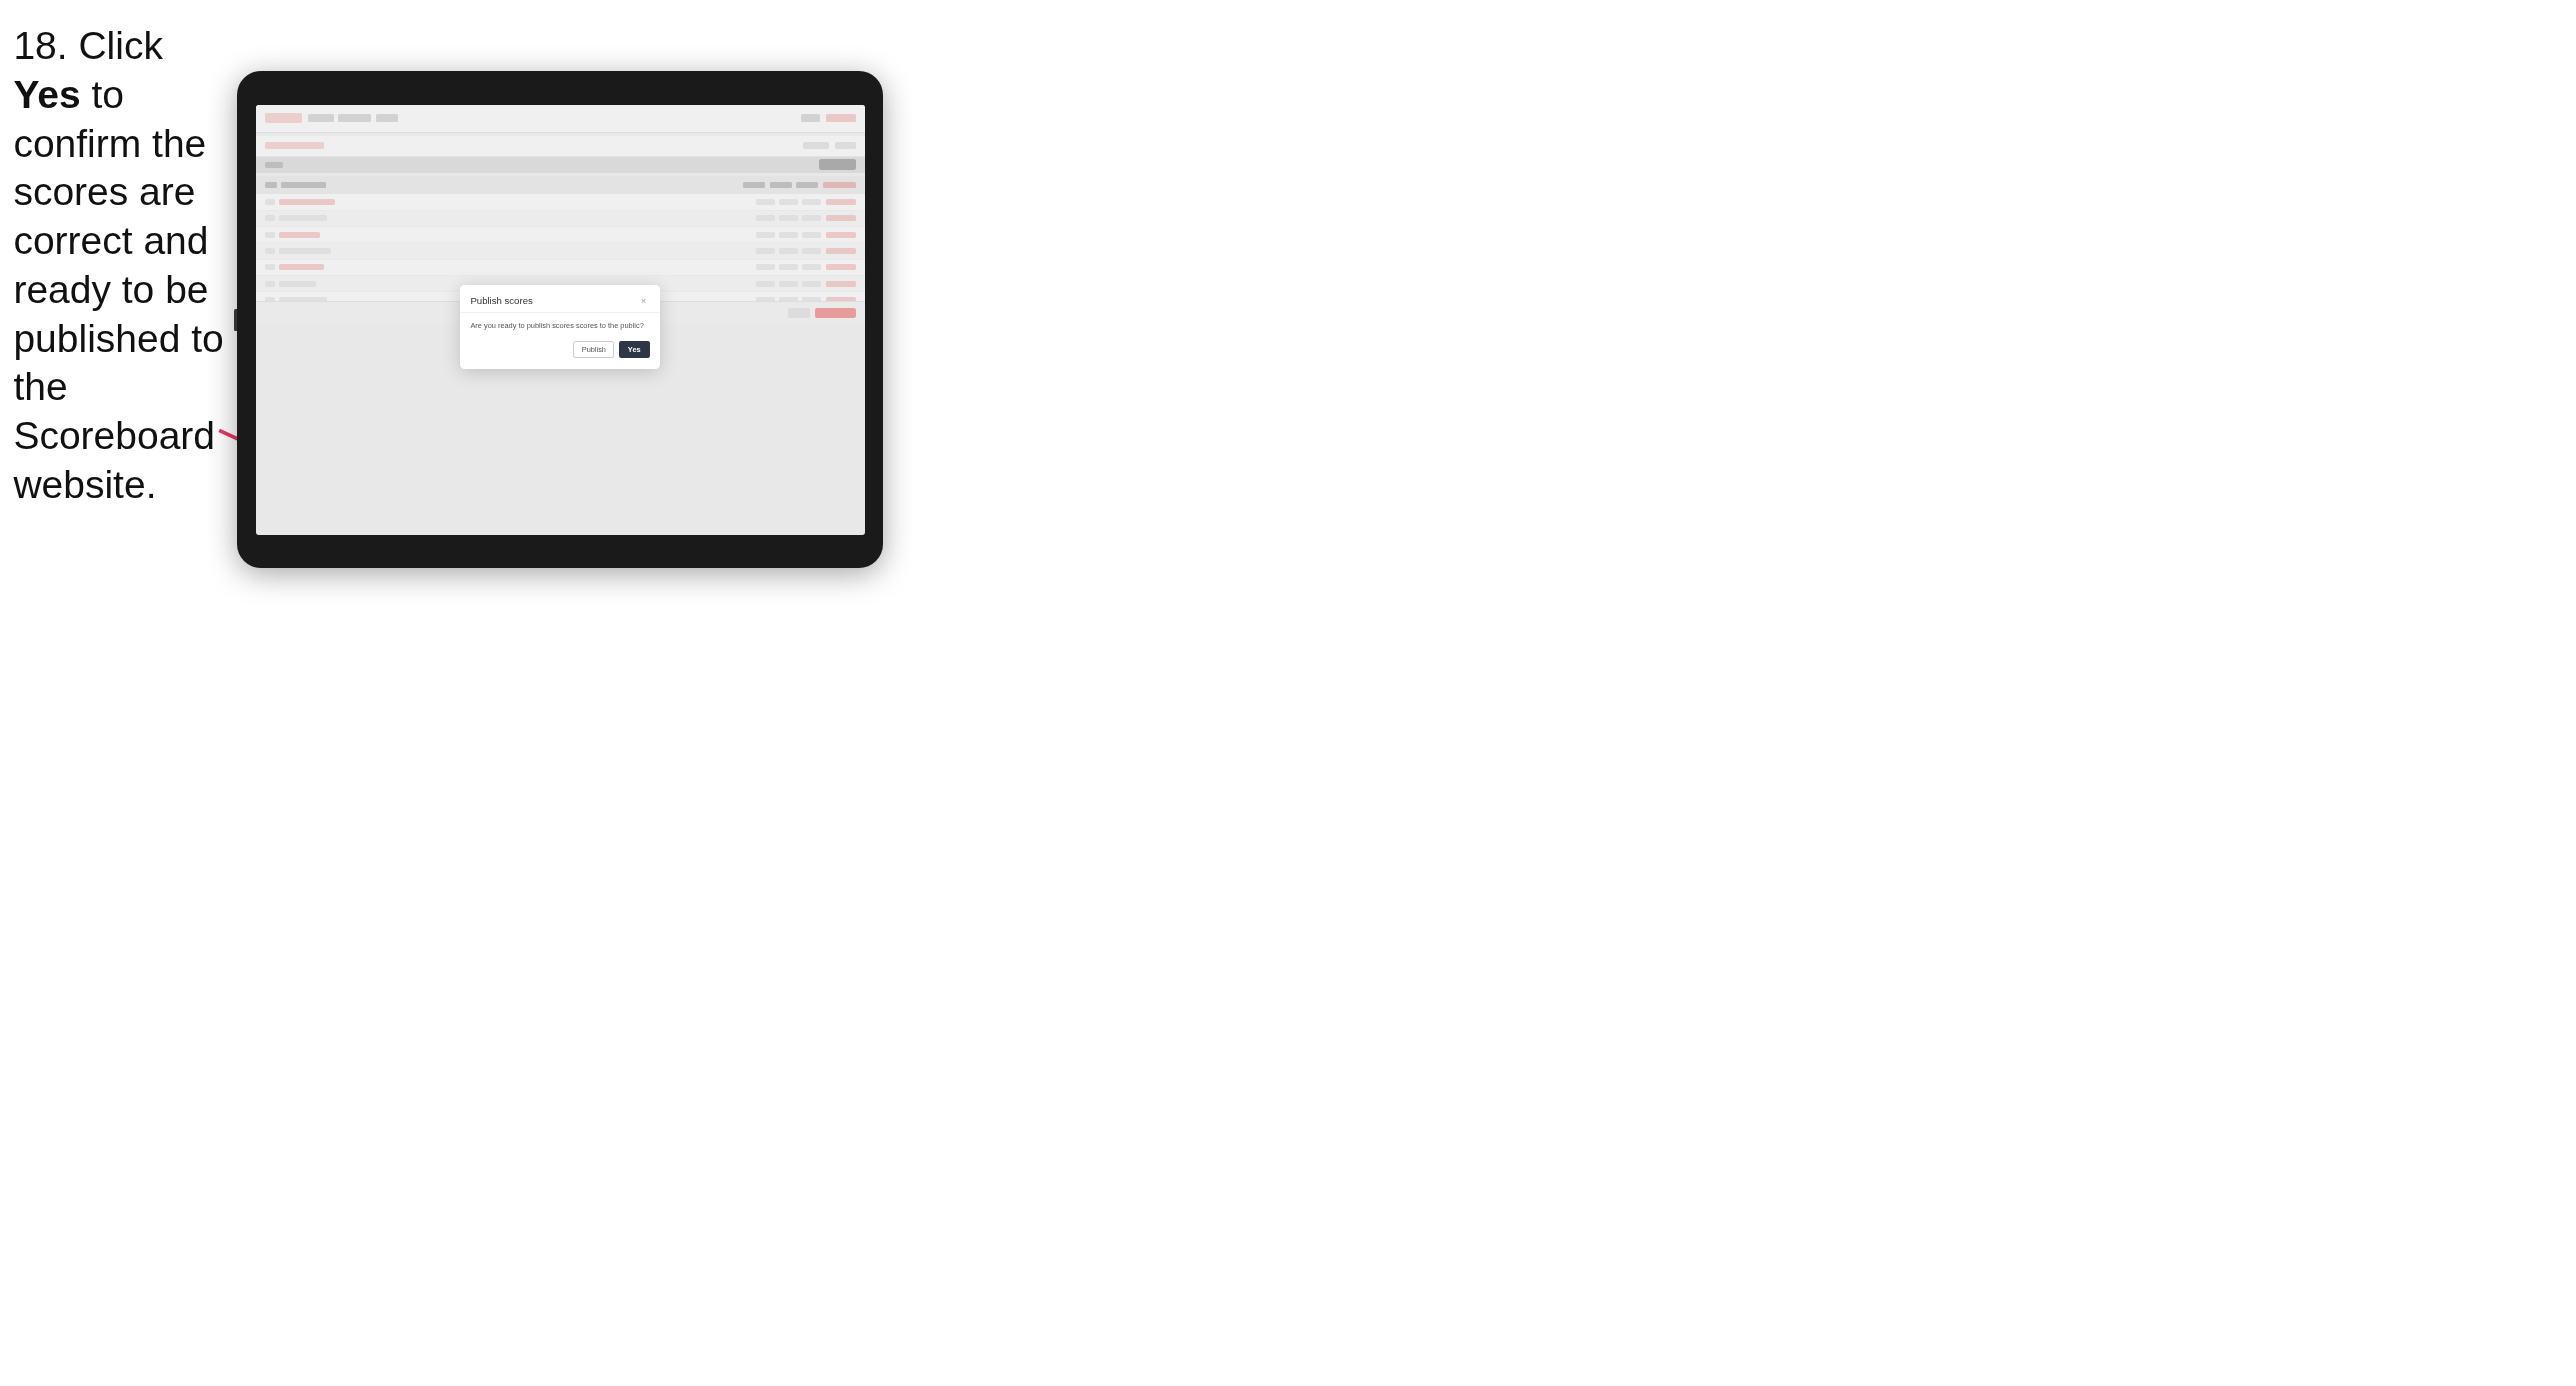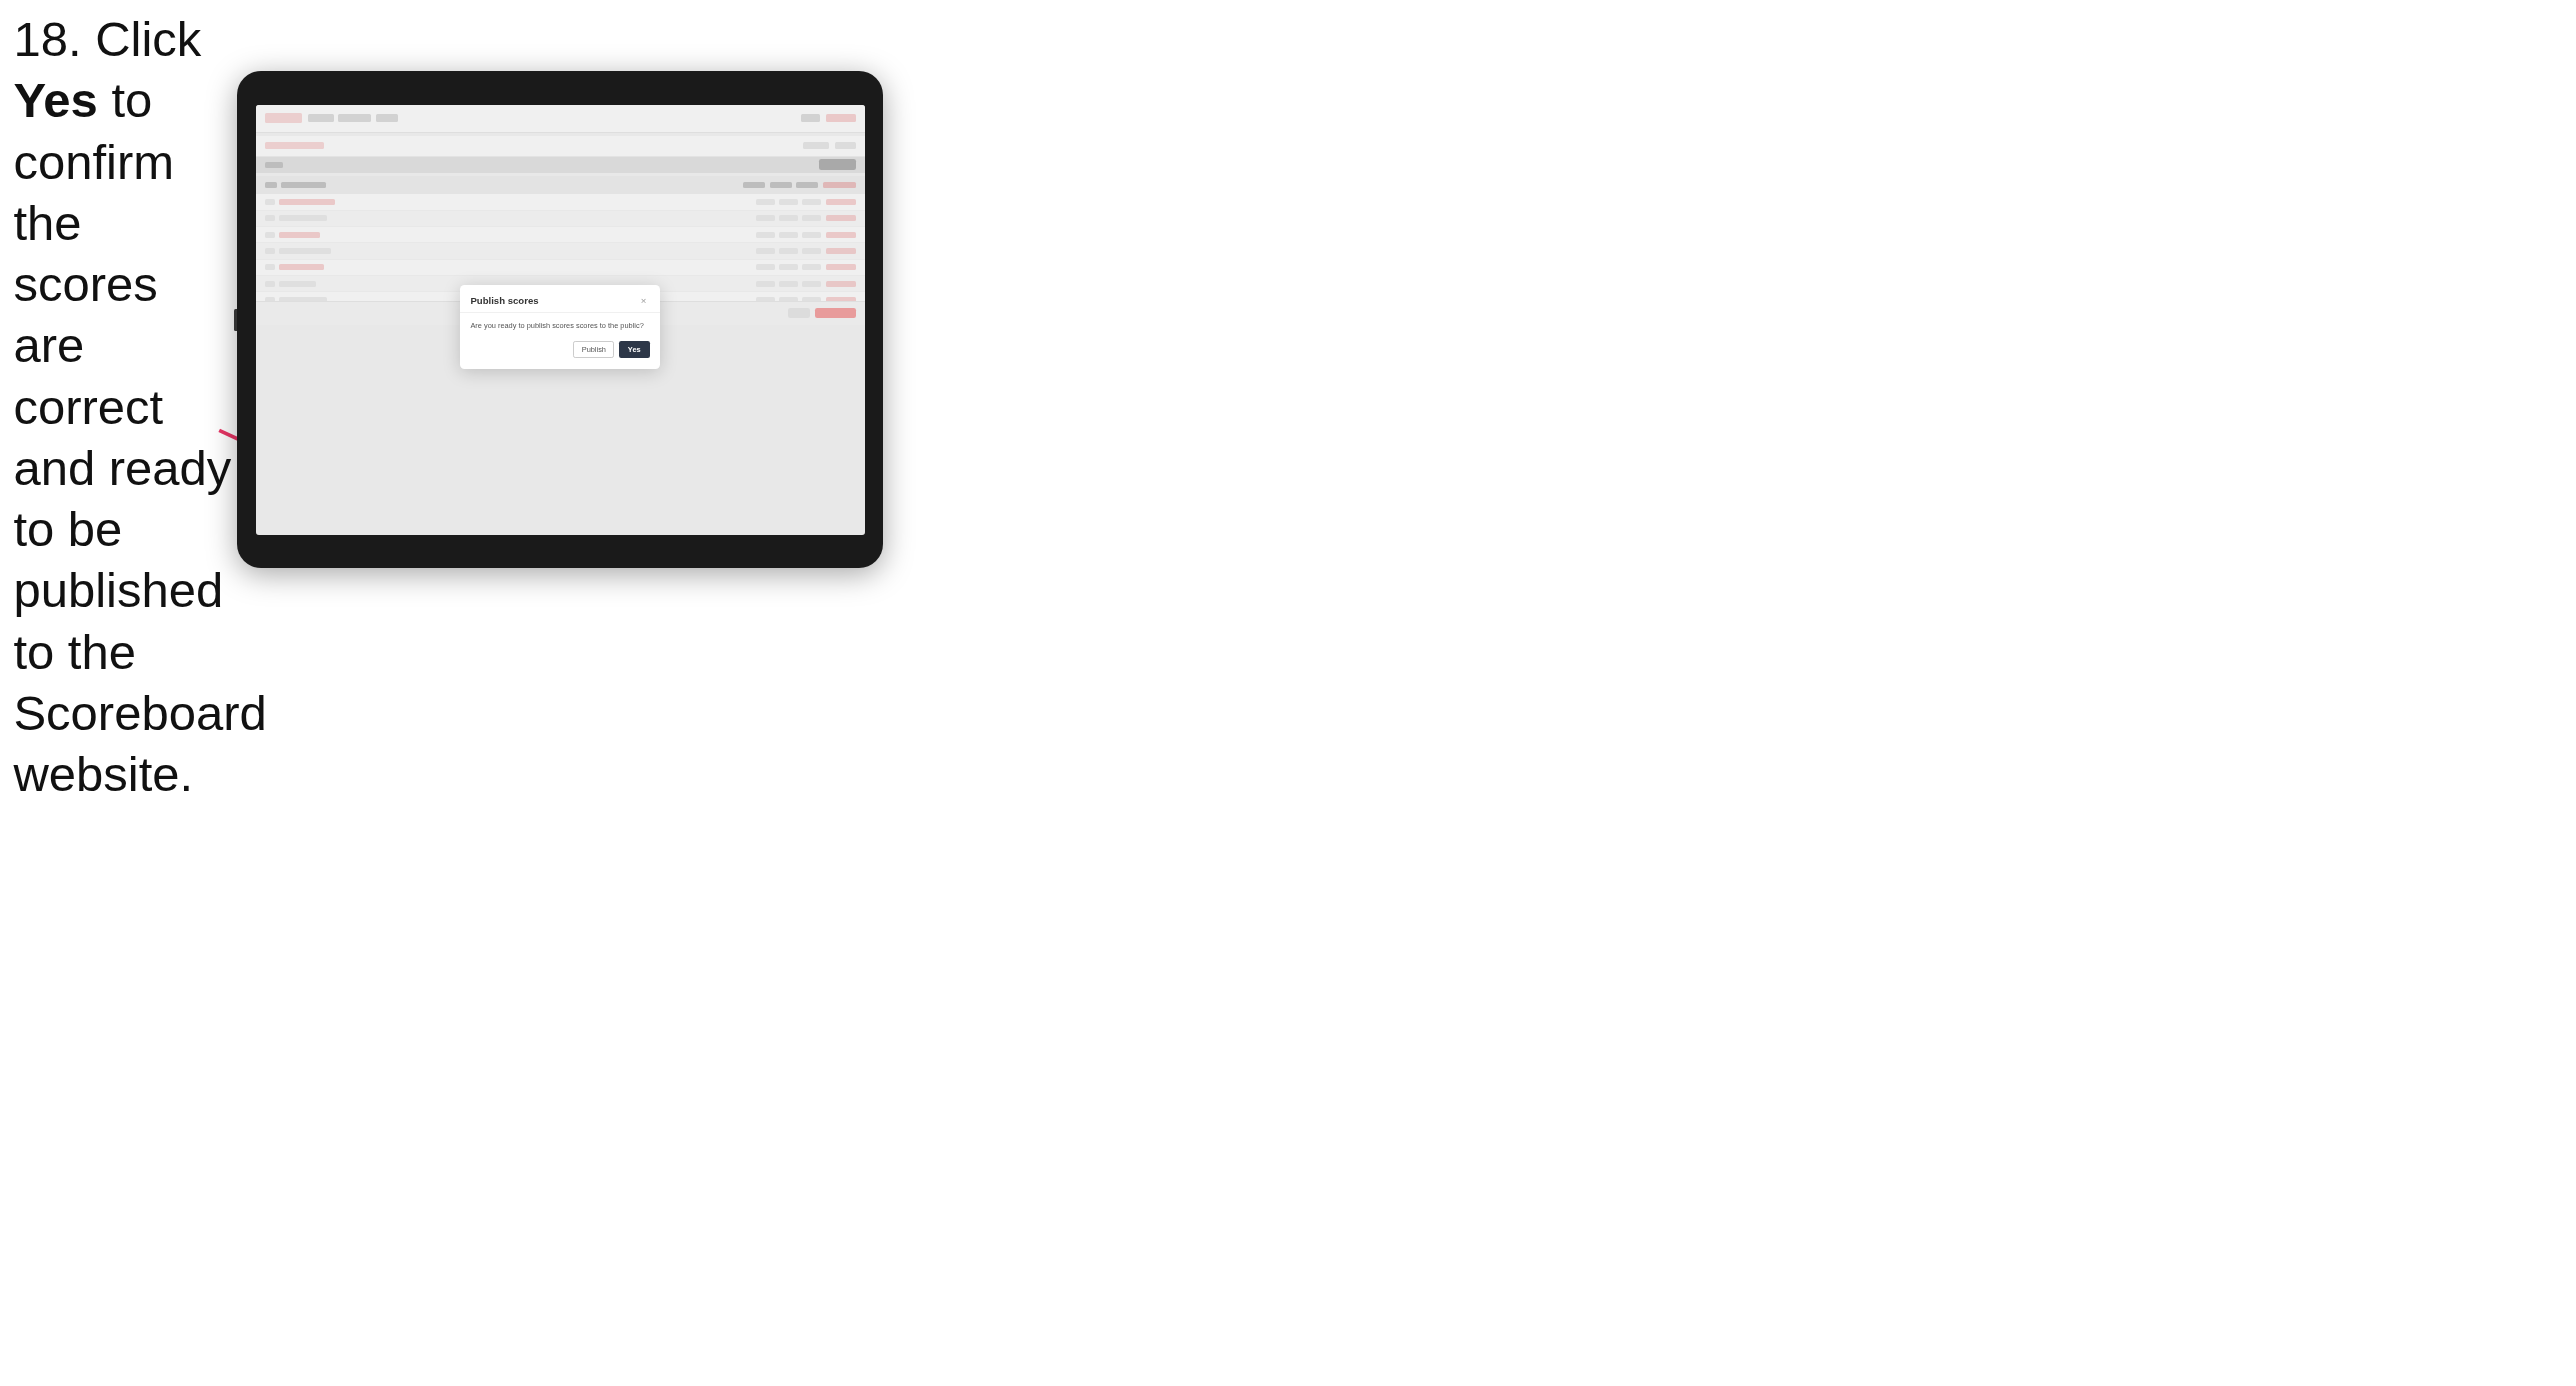--- a/index.html
+++ b/index.html
@@ -10,23 +10,23 @@
       background: #ffffff;
       font-family: -apple-system, BlinkMacSystemFont, 'Segoe UI', Helvetica, Arial, sans-serif;
       position: relative;
       overflow: hidden;
     }
 
     
     .instruction-text {
       position: absolute;
       left: 13.4px;
-      top: 9px;
+      top: 22px;
       width: 219px;
-      font-size: 49px;
+      font-size: 39px;
       line-height: 1.25;
       color: #111111;
     }
 
     .instruction-text strong {
       font-weight: 700;
     }
 
     
     .tablet {
@@ -193,21 +193,21 @@
     .dialog-header {
       display: flex;
       align-items: center;
       justify-content: space-between;
       padding: 9px 10.4px 6px 10.4px;
       border-bottom: 0.7px solid #f0f0f0;
     }
 
     .dialog-title {
       font-size: 9.6px;
-      font-weight: 700;
+      font-weight: 400;
       color: #333333;
     }
 
     .dialog-close {
       width: 12px;
       height: 12px;
       display: flex;
       align-items: center;
       justify-content: center;
       cursor: pointer;

